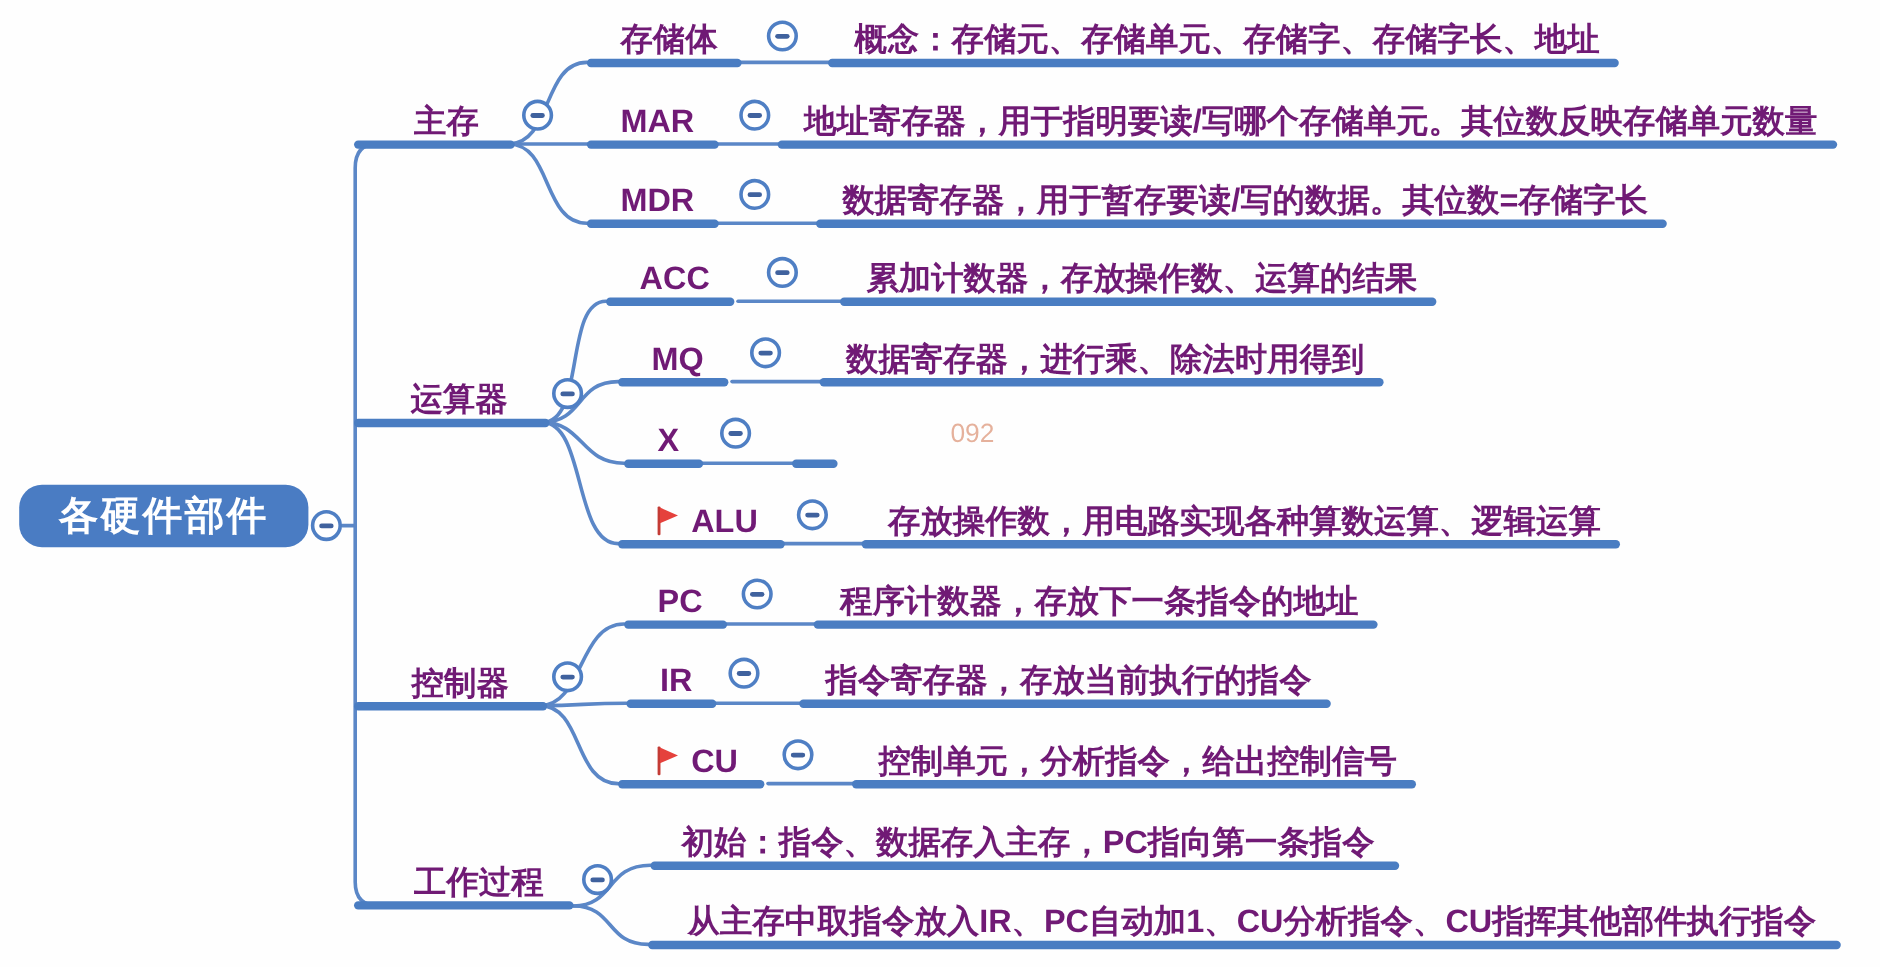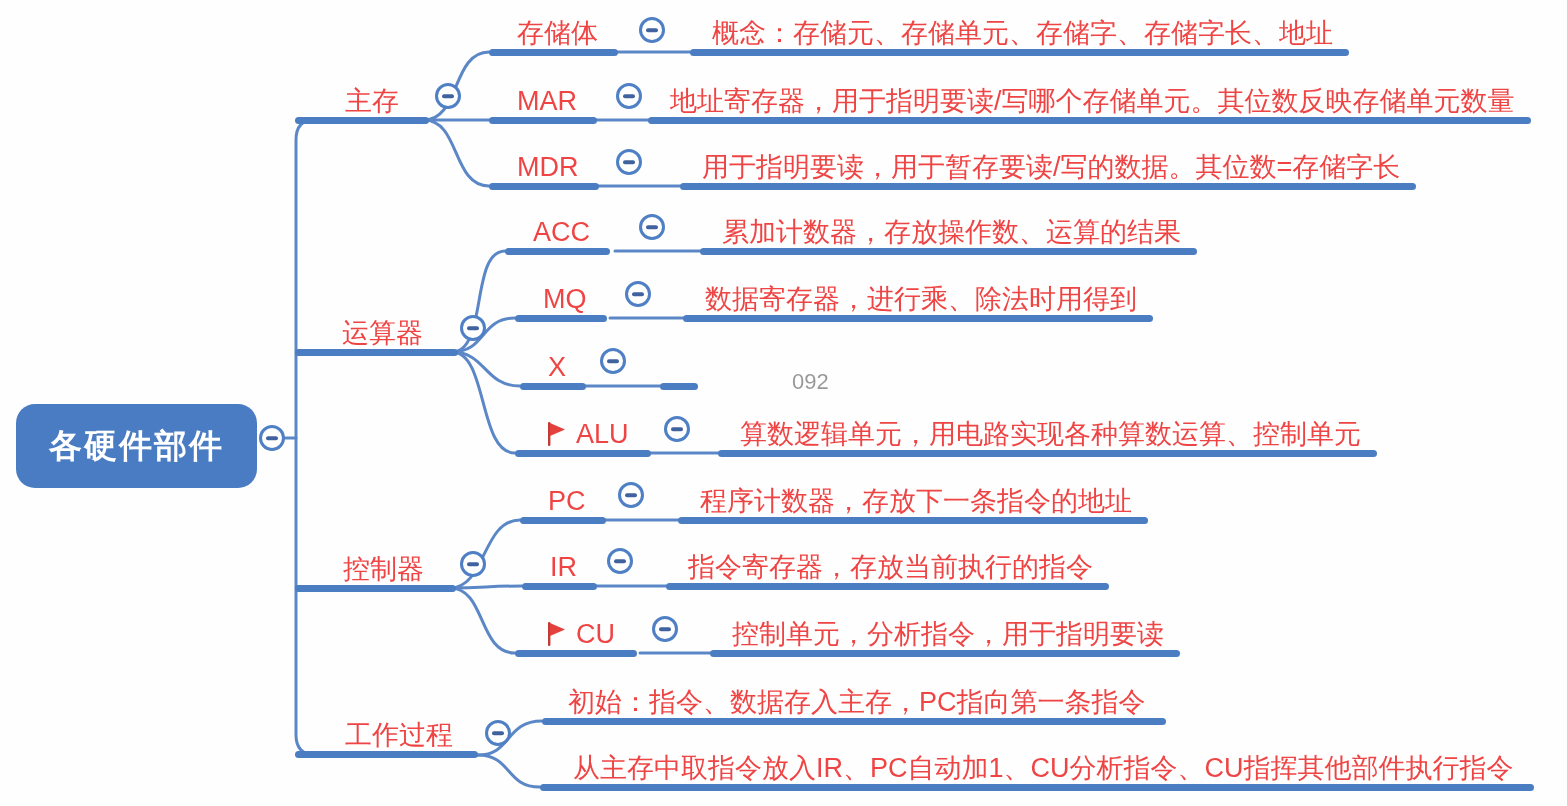--- a/index.html
+++ b/index.html
@@ -1,32 +1,32 @@
 <!DOCTYPE html>
 <html><head>
 <meta charset="utf-8">
 <style>
   html,body{margin:0;padding:0;background:#ffffff;}
   #canvas{position:relative;width:1567px;height:806px;background:#fefefe;overflow:hidden;
           font-family:"Liberation Sans","DejaVu Sans",sans-serif;}
   svg.links{position:absolute;left:0;top:0;z-index:0;}
   .node{position:absolute;white-space:nowrap;height:36px;line-height:35px;
-        font-size:27px;color:#ef4444;font-weight:400;z-index:2;}
+        font-size:27px;color:#701a75;font-weight:700;z-index:2;}
   .node .bar{position:absolute;left:0;right:0;top:33px;height:7px;border-radius:4px;
         background:#4a7dc2;}
   .minus{position:absolute;width:26px;height:26px;box-sizing:border-box;background:#fff;
         border:3px solid #4f7fc4;border-radius:50%;z-index:3;cursor:pointer;}
   .minus .dash{position:absolute;left:50%;top:50%;transform:translate(-50%,-50%);
         width:12px;height:3.5px;background:#40629e;border-radius:2px;}
-  .root{position:absolute;left:16px;top:404px;width:241px;height:84px;background:#4a7cc3;
+  .root{position:absolute;left:16px;top:404px;width:241px;height:52px;background:#4a7cc3;
         border-radius:19px;display:flex;align-items:center;justify-content:center;
         color:#fff;font-size:33px;font-weight:700;letter-spacing:2px;z-index:2;}
   .flag{display:inline-block;width:22px;height:26px;vertical-align:-4px;margin-right:9px;}
-  .watermark{position:absolute;left:792px;top:348px;font-size:22px;color:#000000;
-        opacity:.4;z-index:1;margin-top:21px;}
+  .watermark{position:absolute;left:792px;top:348px;font-size:22px;color:#c2410c;
+        opacity:.4;z-index:1;}
 </style>
 </head>
 <body>
 
 <div id="canvas">
 
   <svg class="links" width="1567" height="806">
     <g fill="none" stroke="#5b87c7" stroke-width="3" stroke-linecap="round">
 
       <path d="M 285 438 L 296 438"></path>
@@ -104,21 +104,21 @@
   </div>
 
   <div class="node" style="left:489px;top:150px;padding:0 20px 0 28px">
     <span>MDR</span>
     <span class="bar"></span>
   </div>
   <div class="minus" style="left:616px;top:149px">
       <span class="dash"></span>
     </div>
   <div class="node" style="left:680px;top:150px;padding:0 16px 0 22px">
-    <span>用于指明要读，用于暂存要读/写的数据。其位数=存储字长</span>
+    <span>数据寄存器，用于暂存要读/写的数据。其位数=存储字长</span>
     <span class="bar"></span>
   </div>
 
   <div class="node" style="left:295px;top:316px;padding:0 35px 0 47px">
     <span>运算器</span>
     <span class="bar"></span>
   </div>
   <div class="minus" style="left:460px;top:315px">
       <span class="dash"></span>
     </div>
@@ -162,21 +162,21 @@
     <span class="flag"><svg width="22" height="26" viewBox="0 0 22 26">
           <rect x="3" y="1" width="2.4" height="24" rx="1" fill="#c43b35"></rect>
           <path d="M5 2 L20 8.5 L5 15 Z" fill="#e5413c"></path>
         </svg></span><span>ALU</span>
     <span class="bar"></span>
   </div>
   <div class="minus" style="left:664px;top:416px">
       <span class="dash"></span>
     </div>
   <div class="node" style="left:718px;top:417px;padding:0 16px 0 22px">
-    <span>算数逻辑单元，用电路实现各种算数运算、控制单元</span>
+    <span>存放操作数，用电路实现各种算数运算、逻辑运算</span>
     <span class="bar"></span>
   </div>
 
   <div class="node" style="left:295px;top:552px;padding:0 32px 0 48px">
     <span>控制器</span>
     <span class="bar"></span>
   </div>
   <div class="minus" style="left:460px;top:551px">
       <span class="dash"></span>
     </div>
@@ -209,21 +209,21 @@
     <span class="flag"><svg width="22" height="26" viewBox="0 0 22 26">
           <rect x="3" y="1" width="2.4" height="24" rx="1" fill="#c43b35"></rect>
           <path d="M5 2 L20 8.5 L5 15 Z" fill="#e5413c"></path>
         </svg></span><span>CU</span>
     <span class="bar"></span>
   </div>
   <div class="minus" style="left:652px;top:616px">
       <span class="dash"></span>
     </div>
   <div class="node" style="left:710px;top:617px;padding:0 16px 0 22px">
-    <span>控制单元，分析指令，用于指明要读</span>
+    <span>控制单元，分析指令，给出控制信号</span>
     <span class="bar"></span>
   </div>
 
   <div class="node" style="left:295px;top:718px;padding:0 25px 0 50px">
     <span>工作过程</span>
     <span class="bar"></span>
   </div>
   <div class="minus" style="left:485px;top:720px">
       <span class="dash"></span>
     </div>

